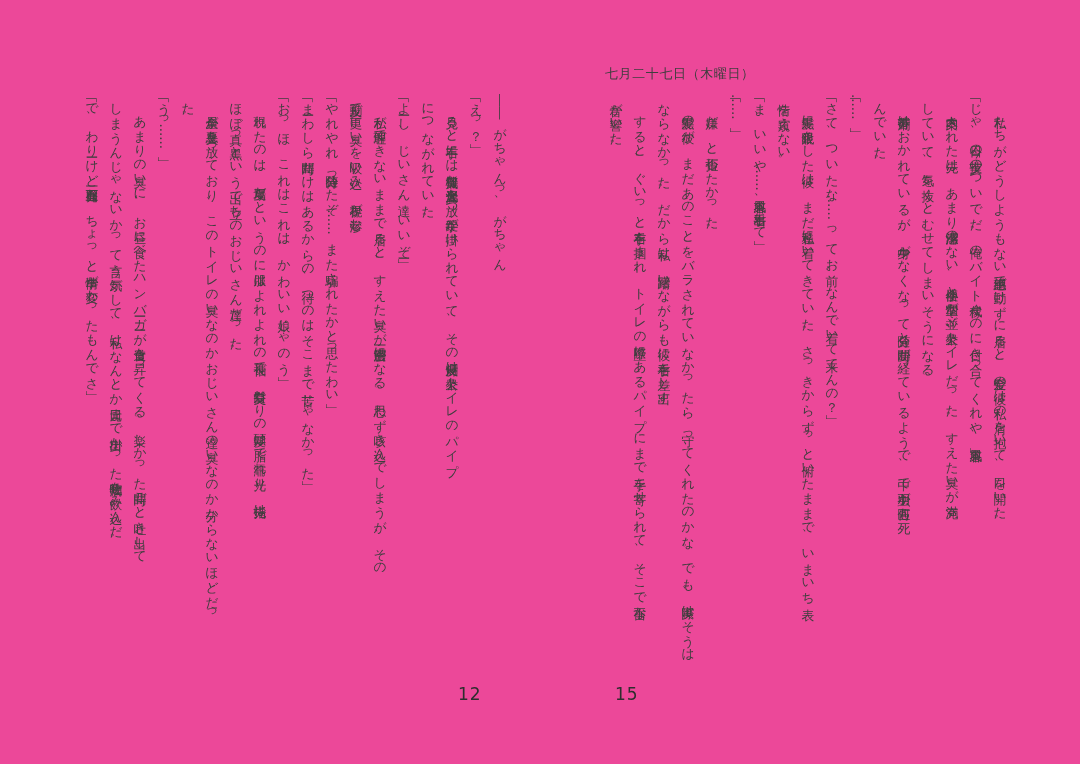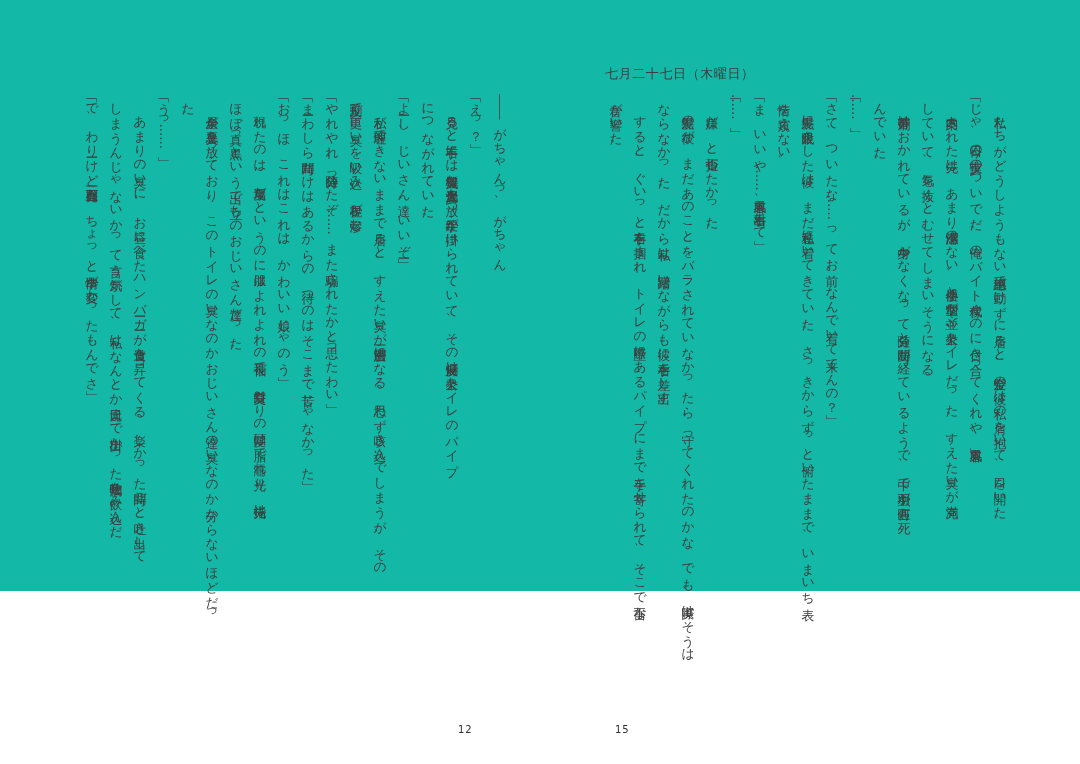--- a/index.html
+++ b/index.html
@@ -4,22 +4,22 @@
 <style>
   * { margin: 0; padding: 0; box-sizing: border-box; }
   html, body {
     width: 1080px; height: 764px;
     background: #ffffff;
     overflow: hidden;
     font-family: "DejaVu Serif", "Liberation Serif", serif;
   }
   #stage {
     position: relative;
-    width: 1080px; height: 591px;
-    background: #14b8a6;
+    width: 1080px; height: 764px;
+    background: #ec4899;
   }
   .header-date {
     position: absolute;
     left: 605px; top: 65px;
     font-size: 13px;
     letter-spacing: 0.6px;
     color: #3e3e3e;
     white-space: nowrap;
   }
   .vtext {
@@ -32,23 +32,23 @@
     line-height: 24px;
     color: #3e3e3e;
   }
   .vtext .tl {
     white-space: nowrap;
   }
   .right-text { left: 604px; width: 408px; }
   .left-text  { left: 80px;  width: 432px; }
   .pagenum {
     position: absolute;
-    top: 724px;
+    top: 684px;
     font-family: "DejaVu Sans", "Liberation Sans", sans-serif;
-    font-size: 10px;
+    font-size: 17px;
     color: #2e2e2e;
     letter-spacing: 1px;
   }
   .pagenum-right { left: 615px; }
   .pagenum-left  { left: 458px; }
 </style>
 </head>
 <body>
 
 <div id="stage">

